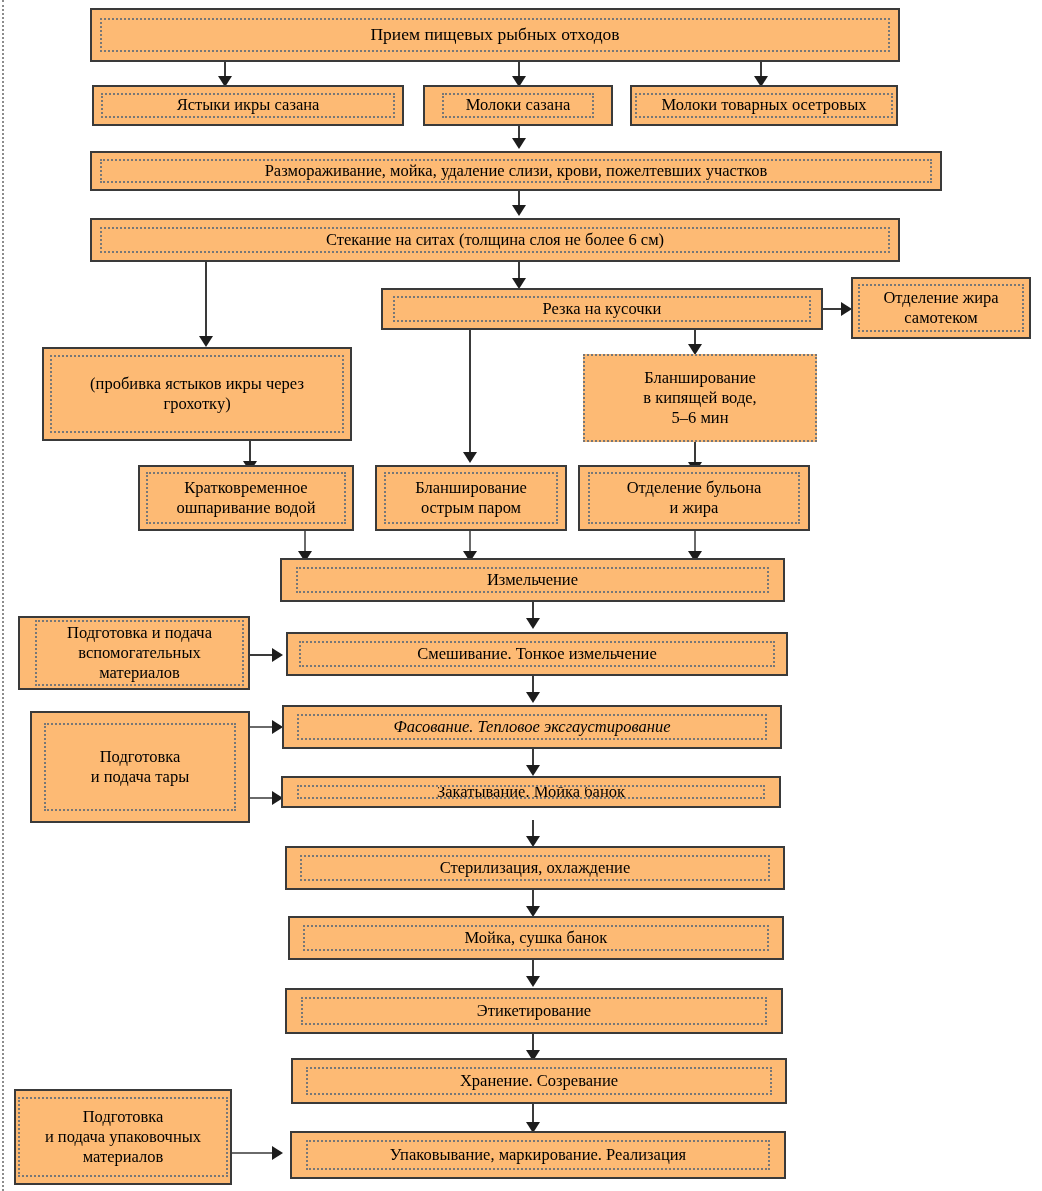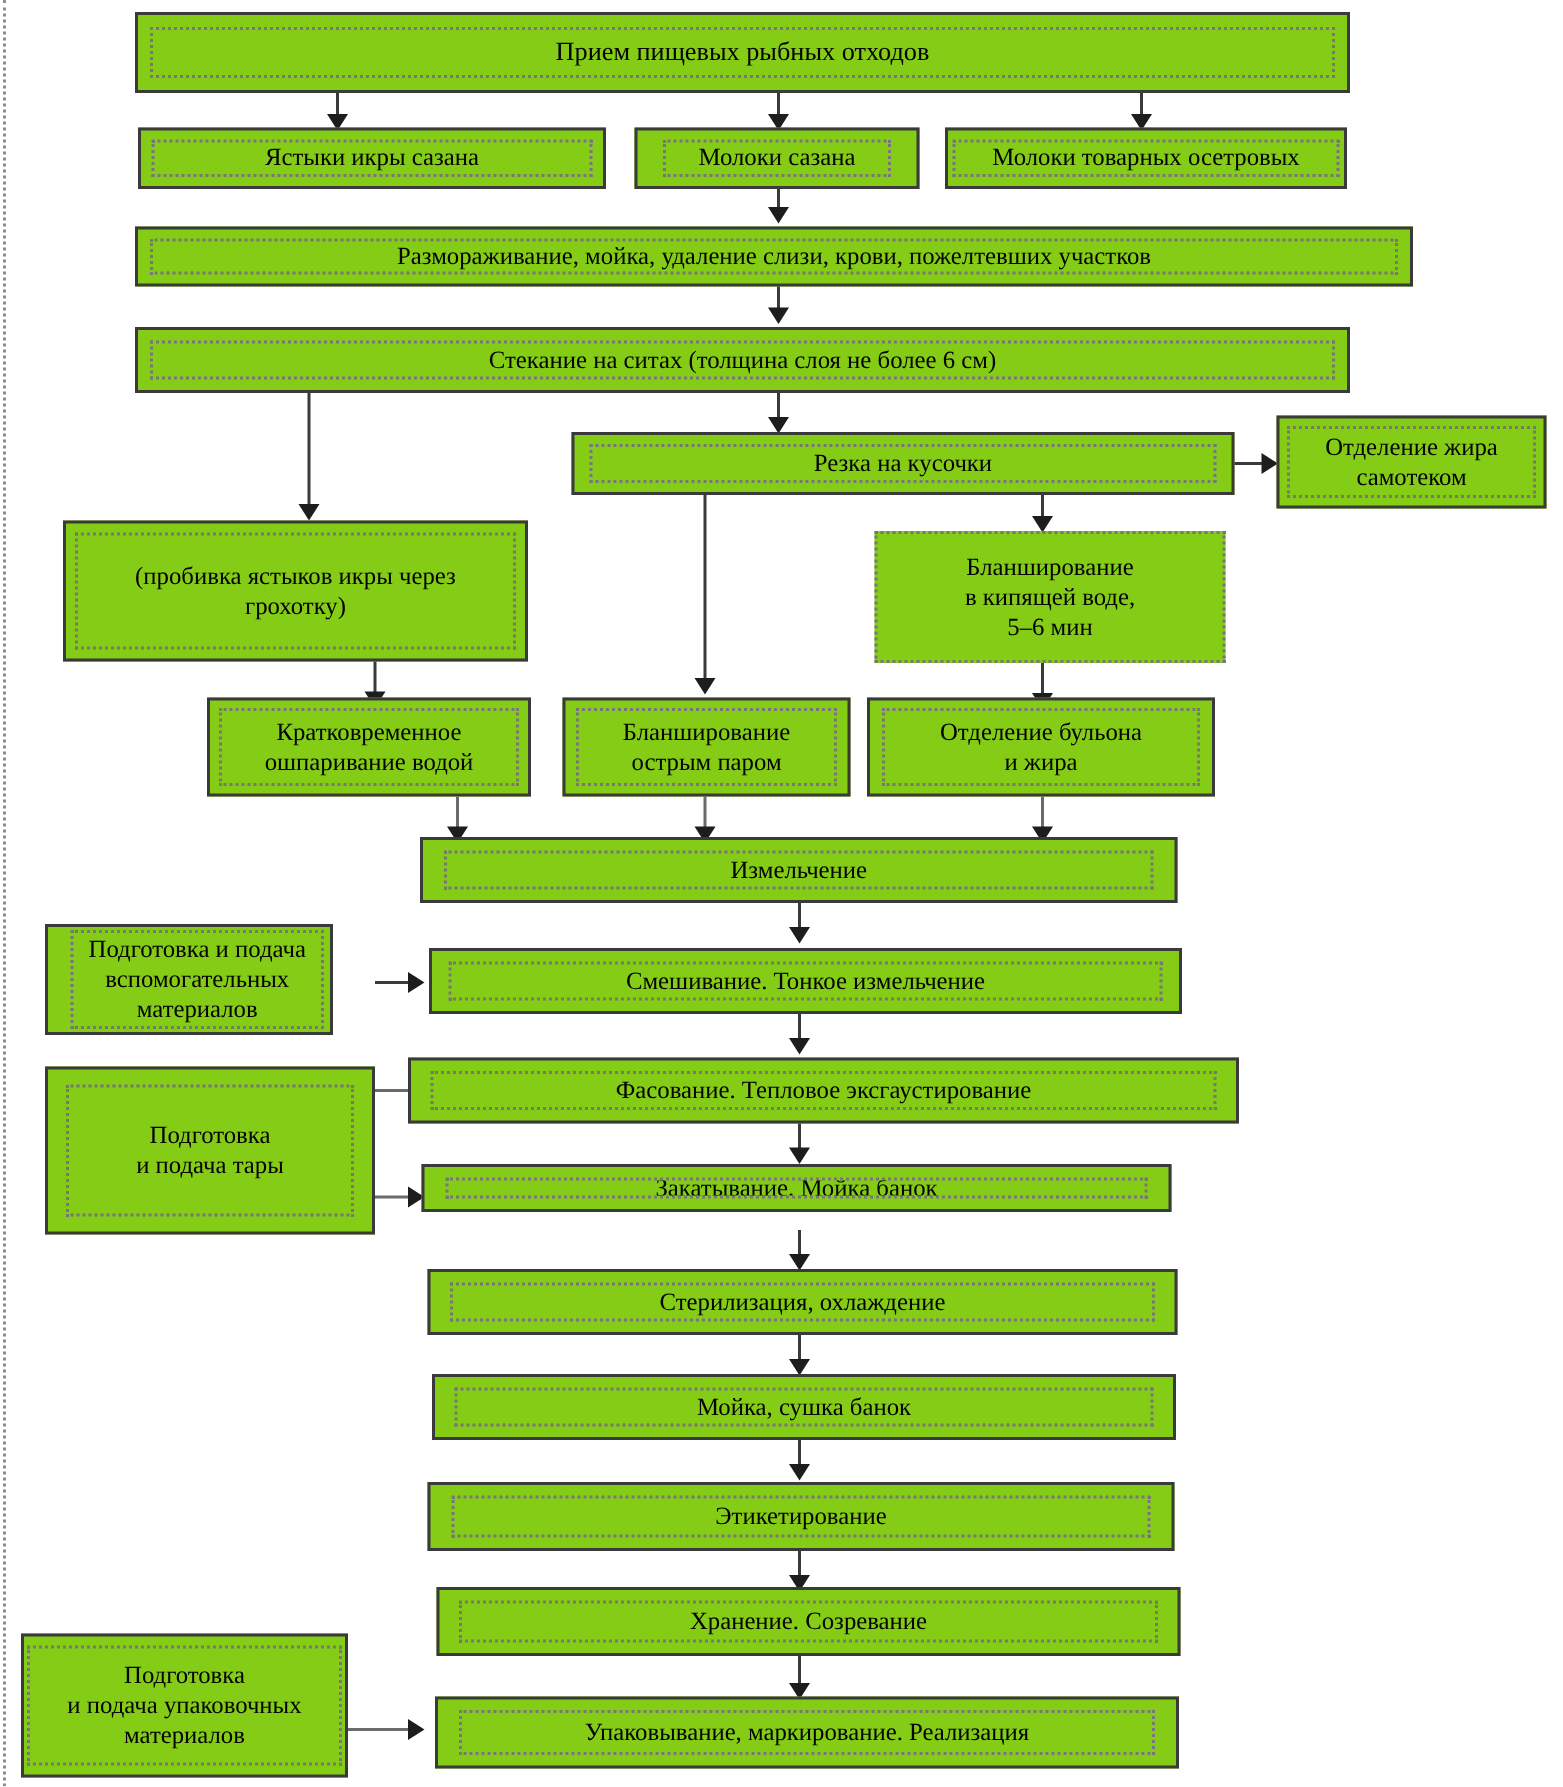--- a/index.html
+++ b/index.html
@@ -13,21 +13,21 @@
     position:relative;
     width:1042px;
     height:1191px;
     overflow:hidden;
     background:#ffffff;
   }
   
   .node{
     position:absolute;
     box-sizing:border-box;
-    background:#84cc16;
+    background:#fdba74;
     border:2px solid #3a3a3a;
     display:flex;
     align-items:center;
     justify-content:center;
   }
   .node.nosolid{border:0 none;}
   .inner{
     box-sizing:border-box;
     position:absolute;
     border:2px dotted #777777;
@@ -229,21 +229,21 @@
 
   <div class="node" style="left:280px;top:558px;width:505px;height:44px;">
     <div class="inner t16" style="left:14px;top:7px;right:14px;bottom:7px;">
       <span>Измельчение</span>
     </div>
   </div>
 
   <div class="vline" style="left:532px;top:602px;height:18px;"></div>
   <div class="arrow-down" style="left:526px;top:618px;"></div>
 
-  <div class="node" style="left:18px;top:616px;width:192px;height:74px;margin-left:12px;">
+  <div class="node" style="left:18px;top:616px;width:232px;height:74px;">
     <div class="inner t16" style="left:15px;top:2px;right:4px;bottom:2px;">
       <span>
         <span>Подготовка и подача</span>
         <span>вспомогательных</span>
         <span>материалов</span>
       </span>
     </div>
   </div>
   <div class="hline" style="left:250px;top:654px;width:24px;"></div>
   <div class="arrow-right" style="left:272px;top:648px;"></div>
@@ -264,21 +264,21 @@
         <span>и подача тары</span>
       </span>
     </div>
   </div>
   <div class="hline thin" style="left:250px;top:726px;width:24px;"></div>
   <div class="arrow-right" style="left:272px;top:720px;"></div>
 
   <div class="hline thin" style="left:250px;top:797px;width:24px;"></div>
   <div class="arrow-right" style="left:272px;top:791px;"></div>
 
-  <div class="node" style="left:272px;top:705px;width:554px;height:44px;">
+  <div class="node" style="left:282px;top:705px;width:500px;height:44px;font-style:italic;">
     <div class="inner t16" style="left:13px;top:7px;right:13px;bottom:7px;">
       <span>Фасование. Тепловое эксгаустирование</span>
     </div>
   </div>
 
   <div class="vline" style="left:532px;top:749px;height:18px;"></div>
   <div class="arrow-down" style="left:526px;top:765px;"></div>
 
   <div class="node" style="left:281px;top:776px;width:500px;height:32px;">
     <div class="inner t16" style="left:14px;top:7px;right:14px;bottom:7px;">

